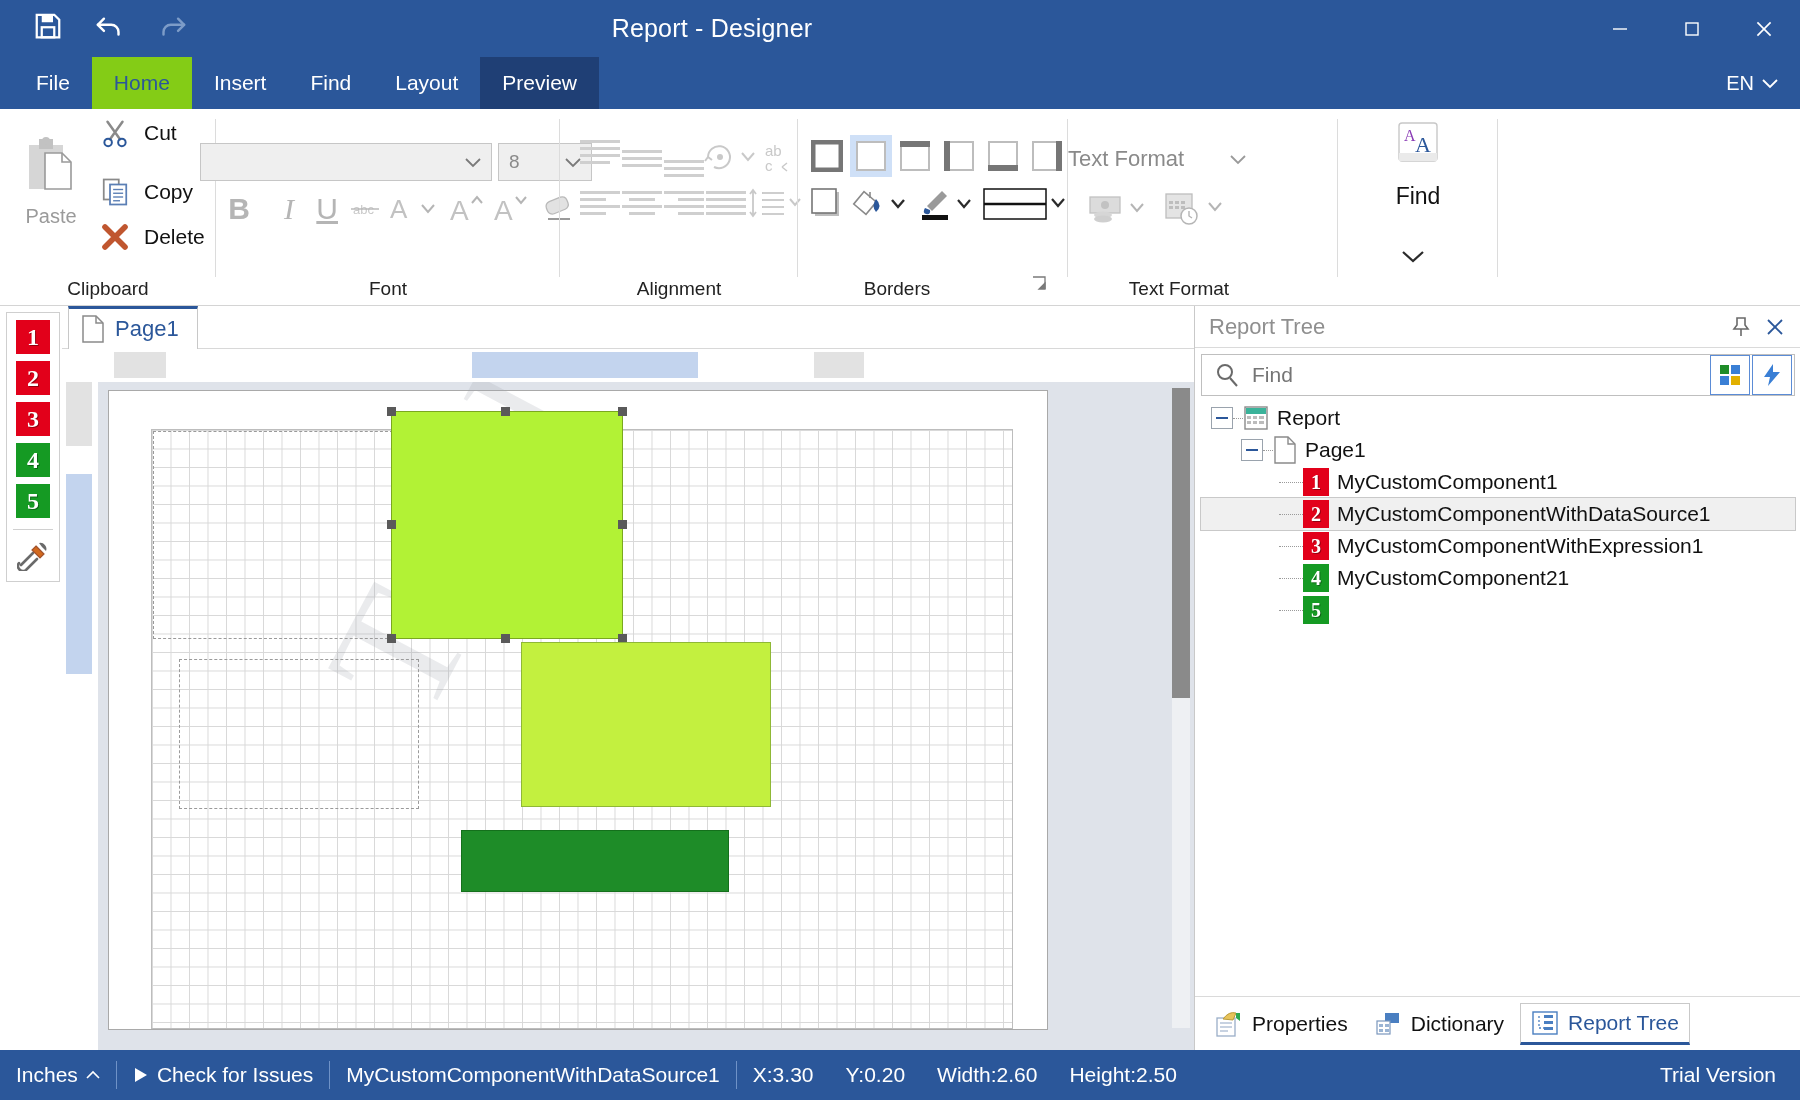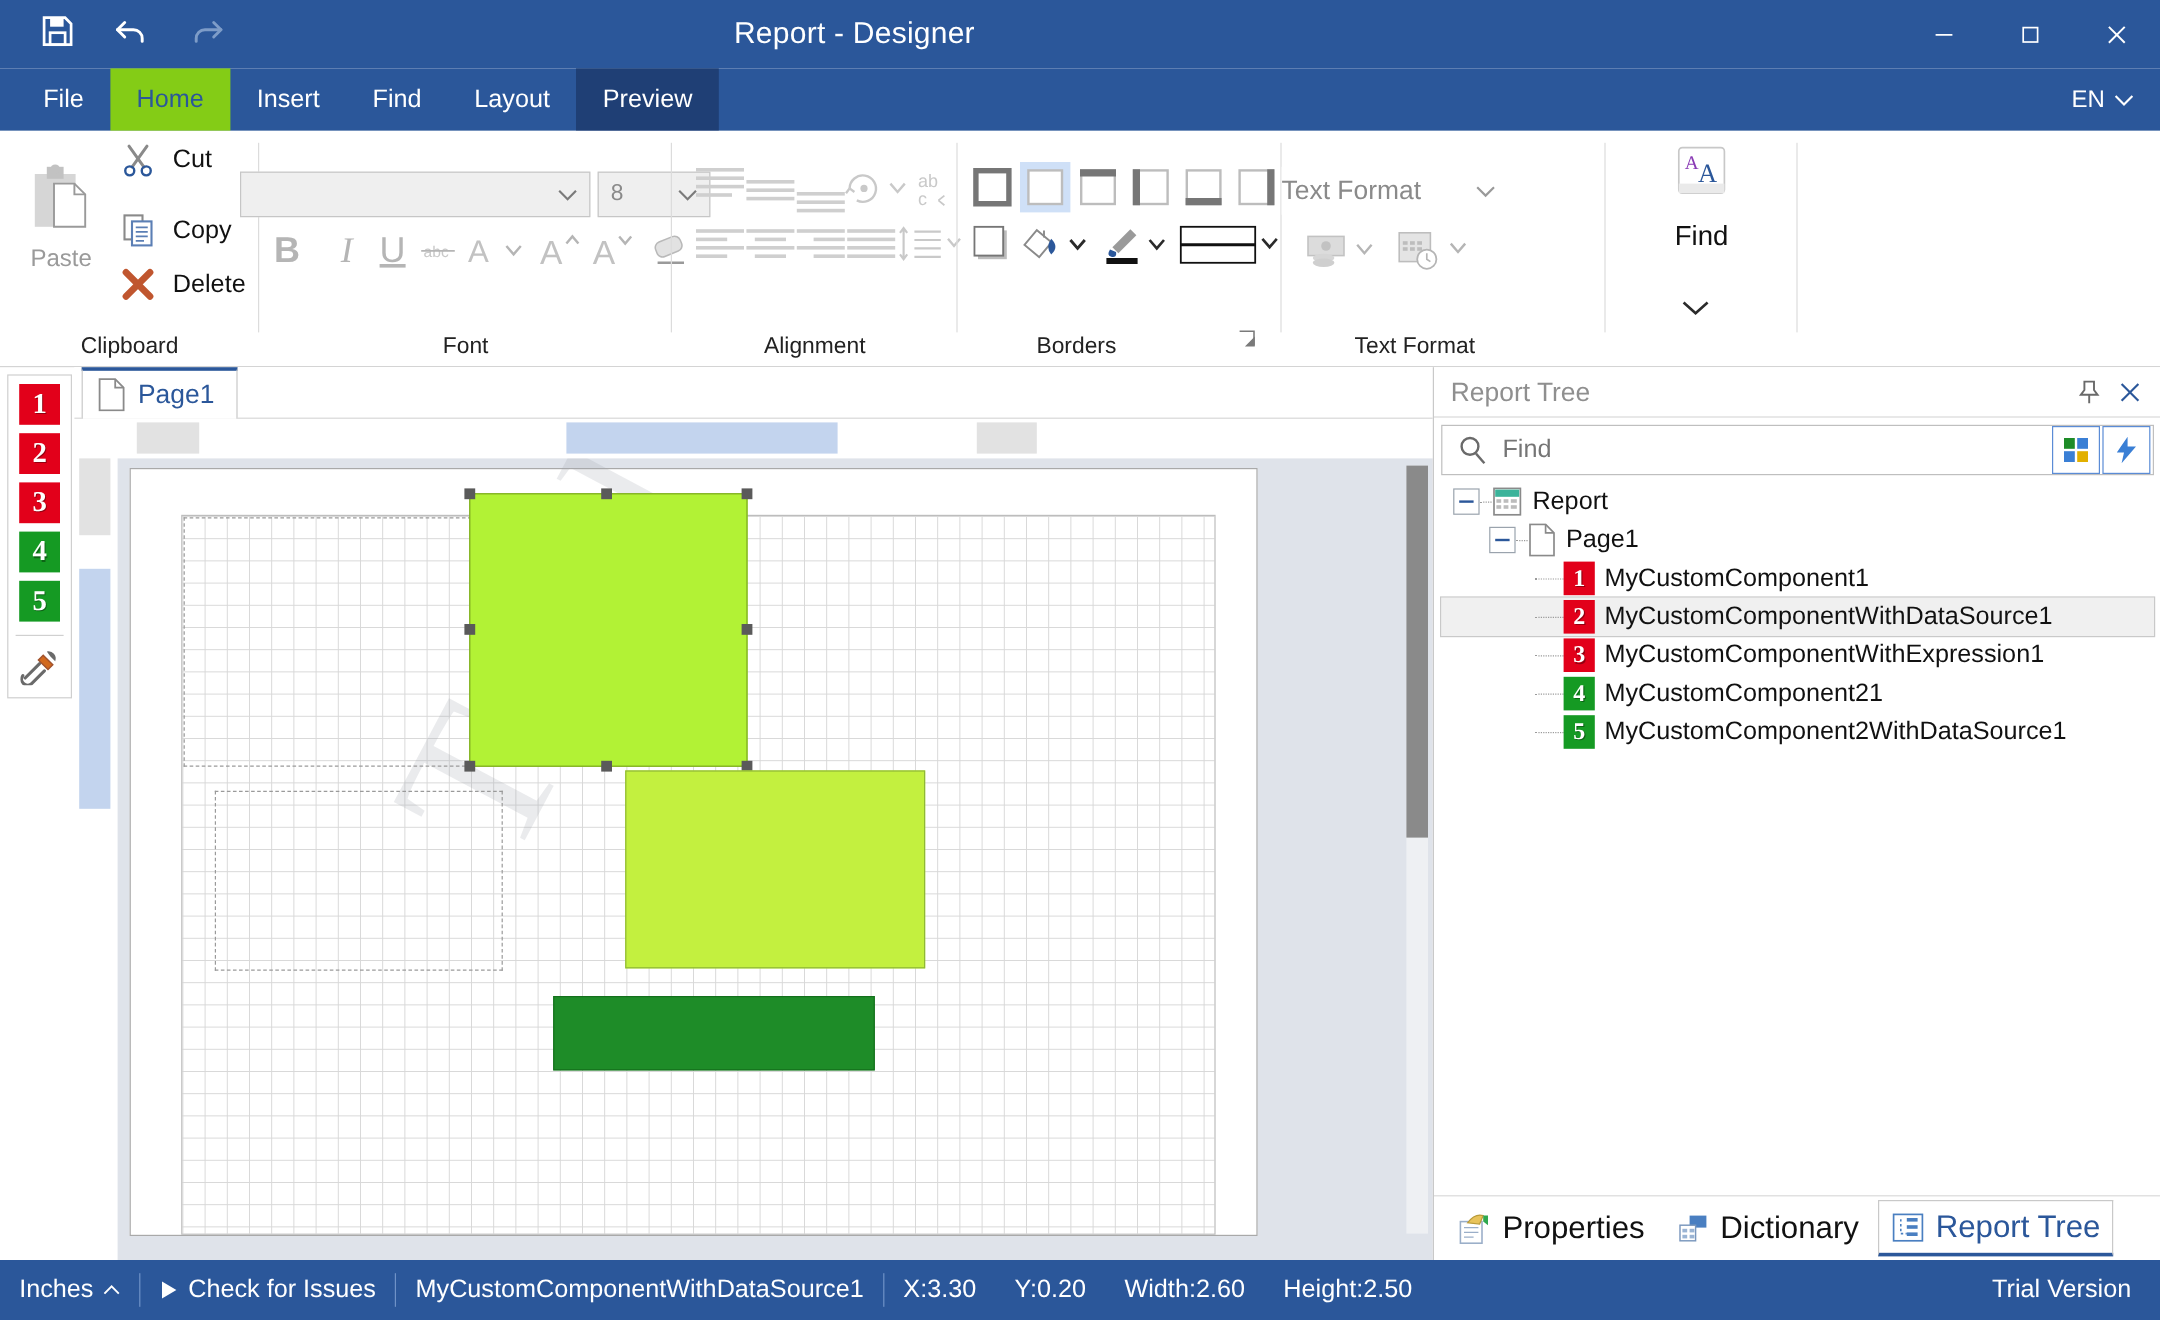--- a/index.html
+++ b/index.html
@@ -202,21 +202,21 @@
     width: 26px; height: 28px; display: flex; align-items: center; justify-content: center;
     color: #fff; font-size: 20px; font-weight: bold; font-family: "Liberation Serif", serif;
     text-shadow: 1px 1px 0 rgba(0,0,0,.35);
   }
   .rp-tabs {
     position: absolute; left: 0; bottom: 0; width: 100%; height: 54px;
     display: flex; align-items: center; gap: 6px; padding-left: 10px;
     border-top: 1px solid #dadada;
   }
   .rp-tab { display: flex; align-items: center; gap: 9px; padding: 6px 10px; cursor: pointer; }
-  .rp-tab span { font-size: 26px; color: #111; }
+  .rp-tab span { font-size: 21px; color: #111; }
   .rp-tab.active { border: 1px solid #c9c9c9; border-bottom: 3px solid #2b579a; }
   .rp-tab.active span { color: #2b579a; }
 
   
   .status {
     position: absolute; left: 0; bottom: 0; width: 1800px; height: 50px;
     background: #2b579a; display: flex; align-items: center; color: #fff; font-size: 21px;
   }
   .st-cell { padding: 0 16px; display: flex; align-items: center; gap: 8px; height: 50px; white-space: nowrap; }
   .st-div { width: 1px; height: 28px; background: #6f92c7; }
@@ -771,21 +771,20 @@
 
       <div class="trow" style="padding-left:78px;">
         <span style="width:24px;border-bottom:1px dotted #9a9a9a;"></span>
         <span class="tnum" style="background:#159a23;">4</span>
         <span class="tlabel">MyCustomComponent21</span>
       </div>
 
       <div class="trow" style="padding-left:78px;">
         <span style="width:24px;border-bottom:1px dotted #9a9a9a;"></span>
         <span class="tnum" style="background:#159a23;">5</span>
-        <span class="tlabel">MyCustomComponent2WithDataSource1</span>
       </div>
     </div>
 
     <div class="rp-tabs">
       <div class="rp-tab">
         <span style="display:flex;">
           <svg width="28" height="28" viewBox="0 0 28 28" fill="none">
             <rect x="2" y="8" width="18" height="18" fill="#fff" stroke="#9aaec8" stroke-width="1.3"></rect>
             <g stroke="#9aaec8" stroke-width="1.1">
                 <line x1="5" y1="13" x2="17" y2="13"></line>

